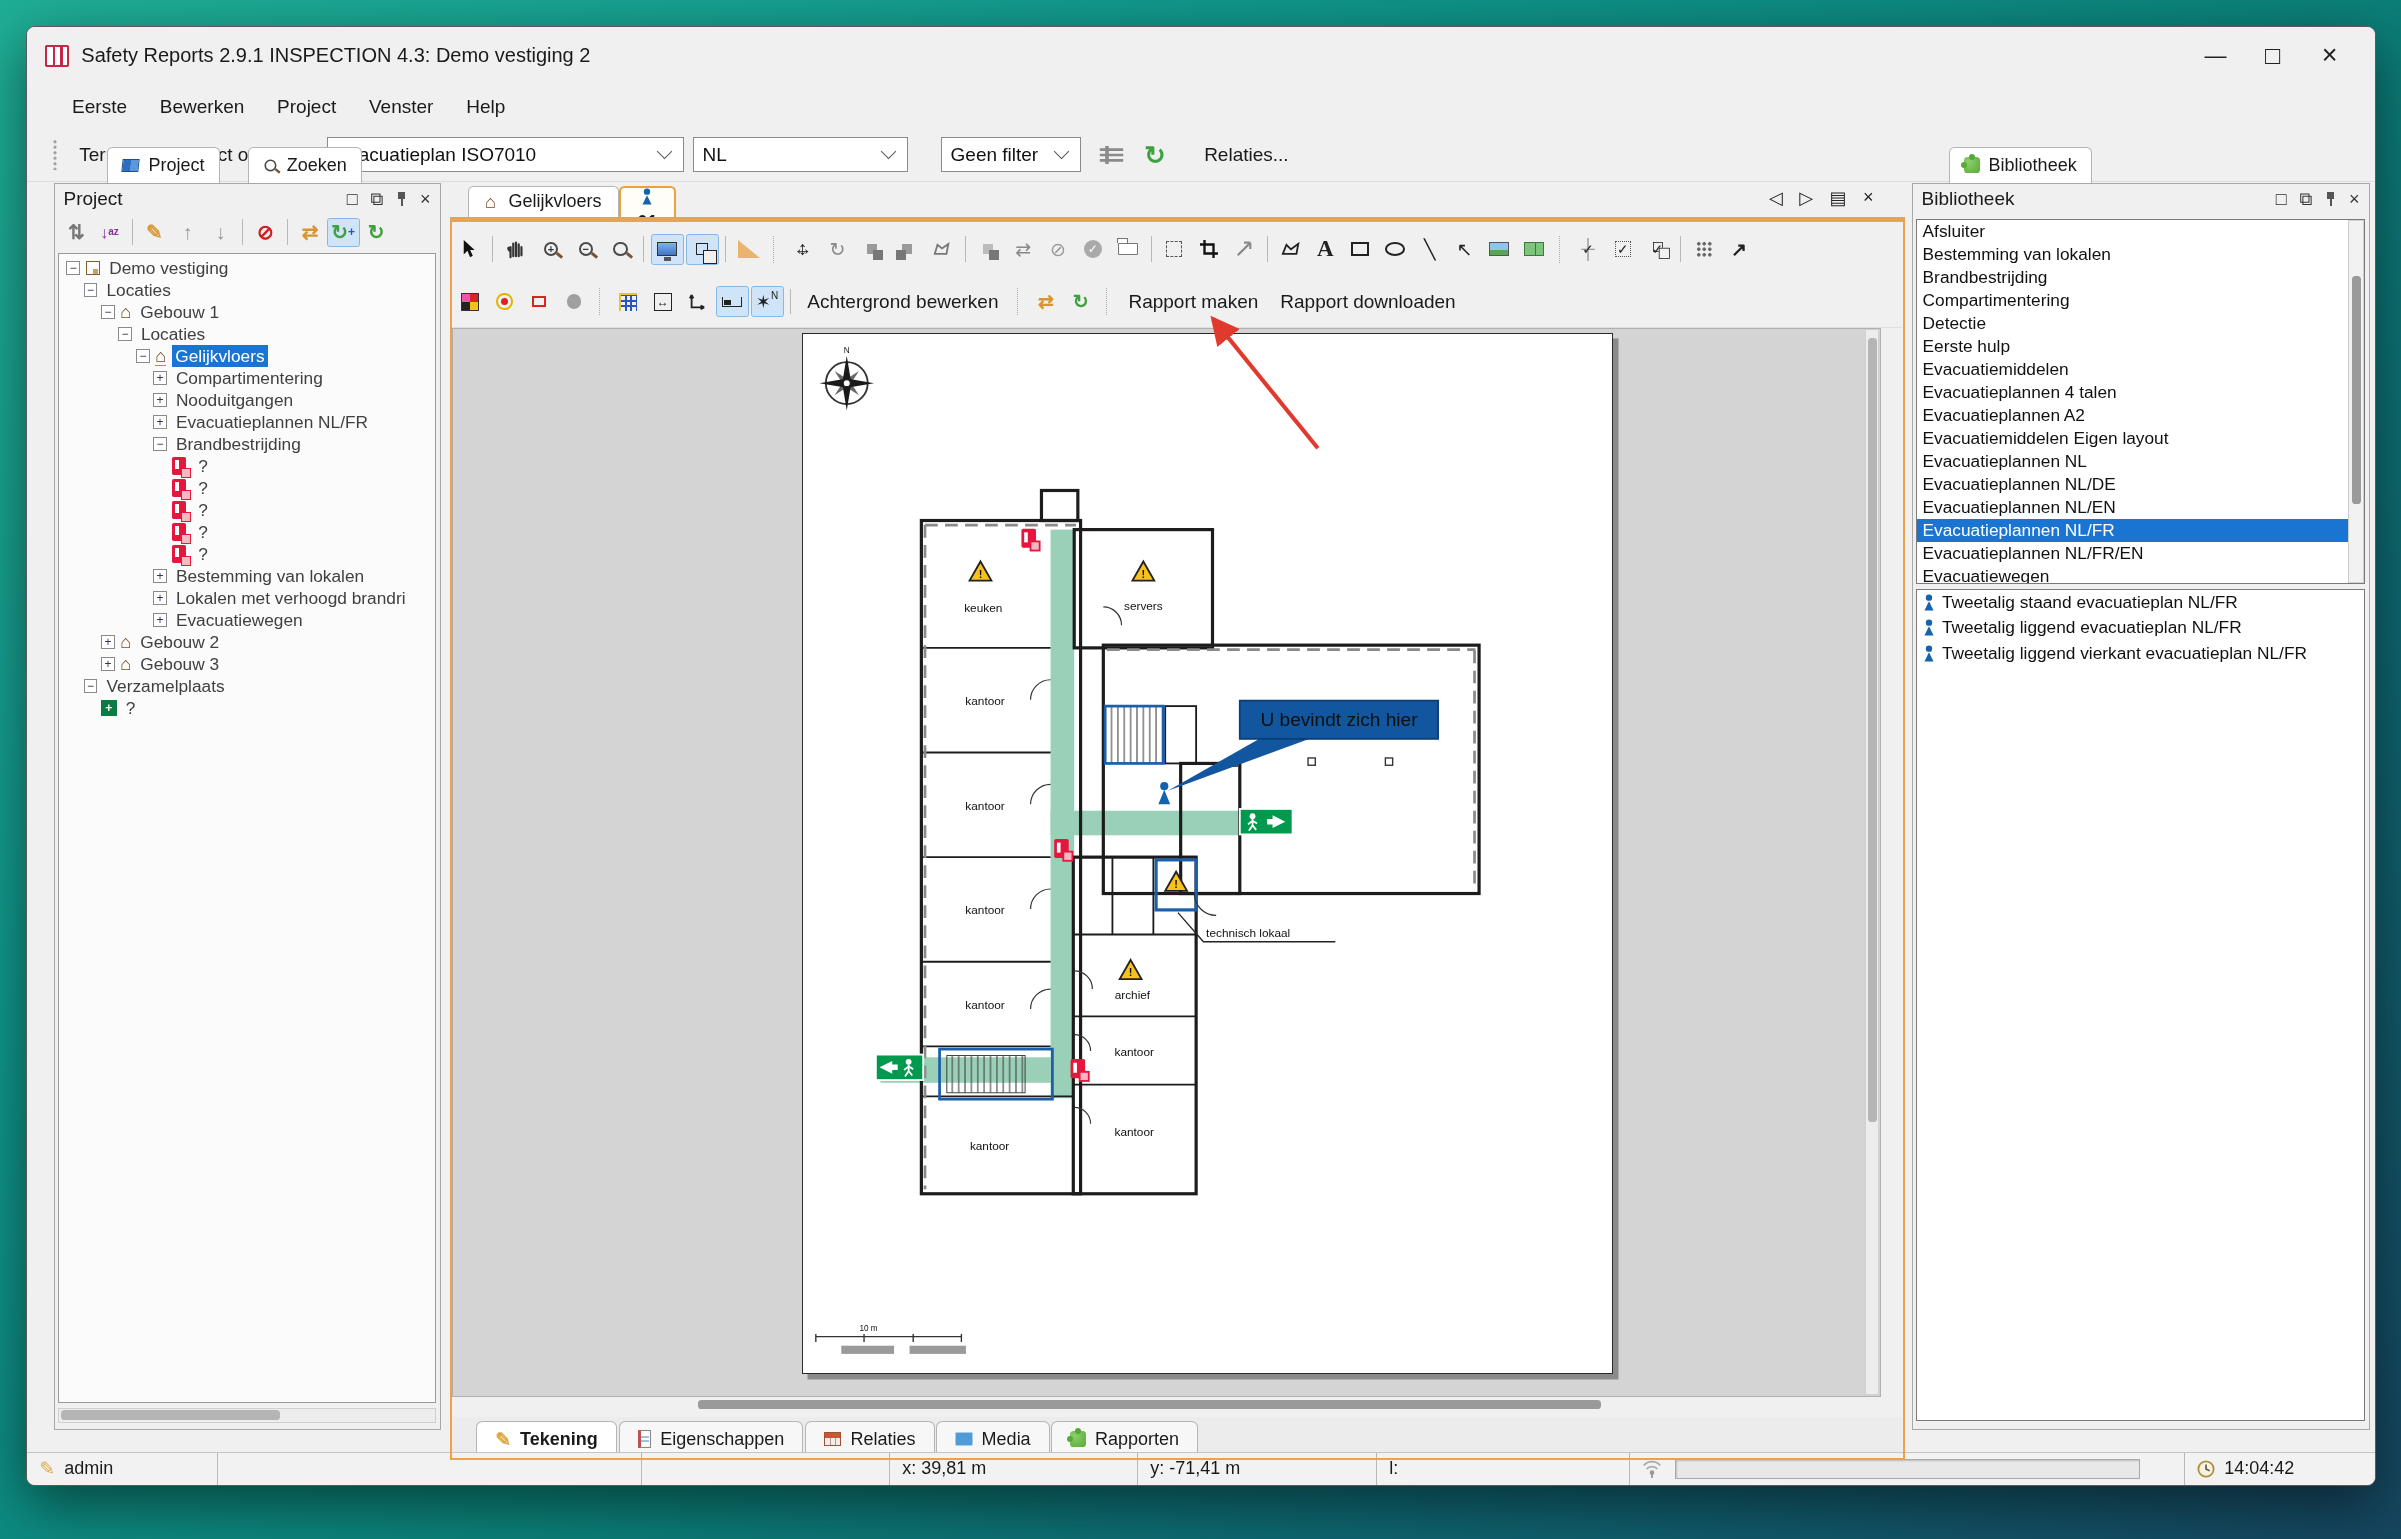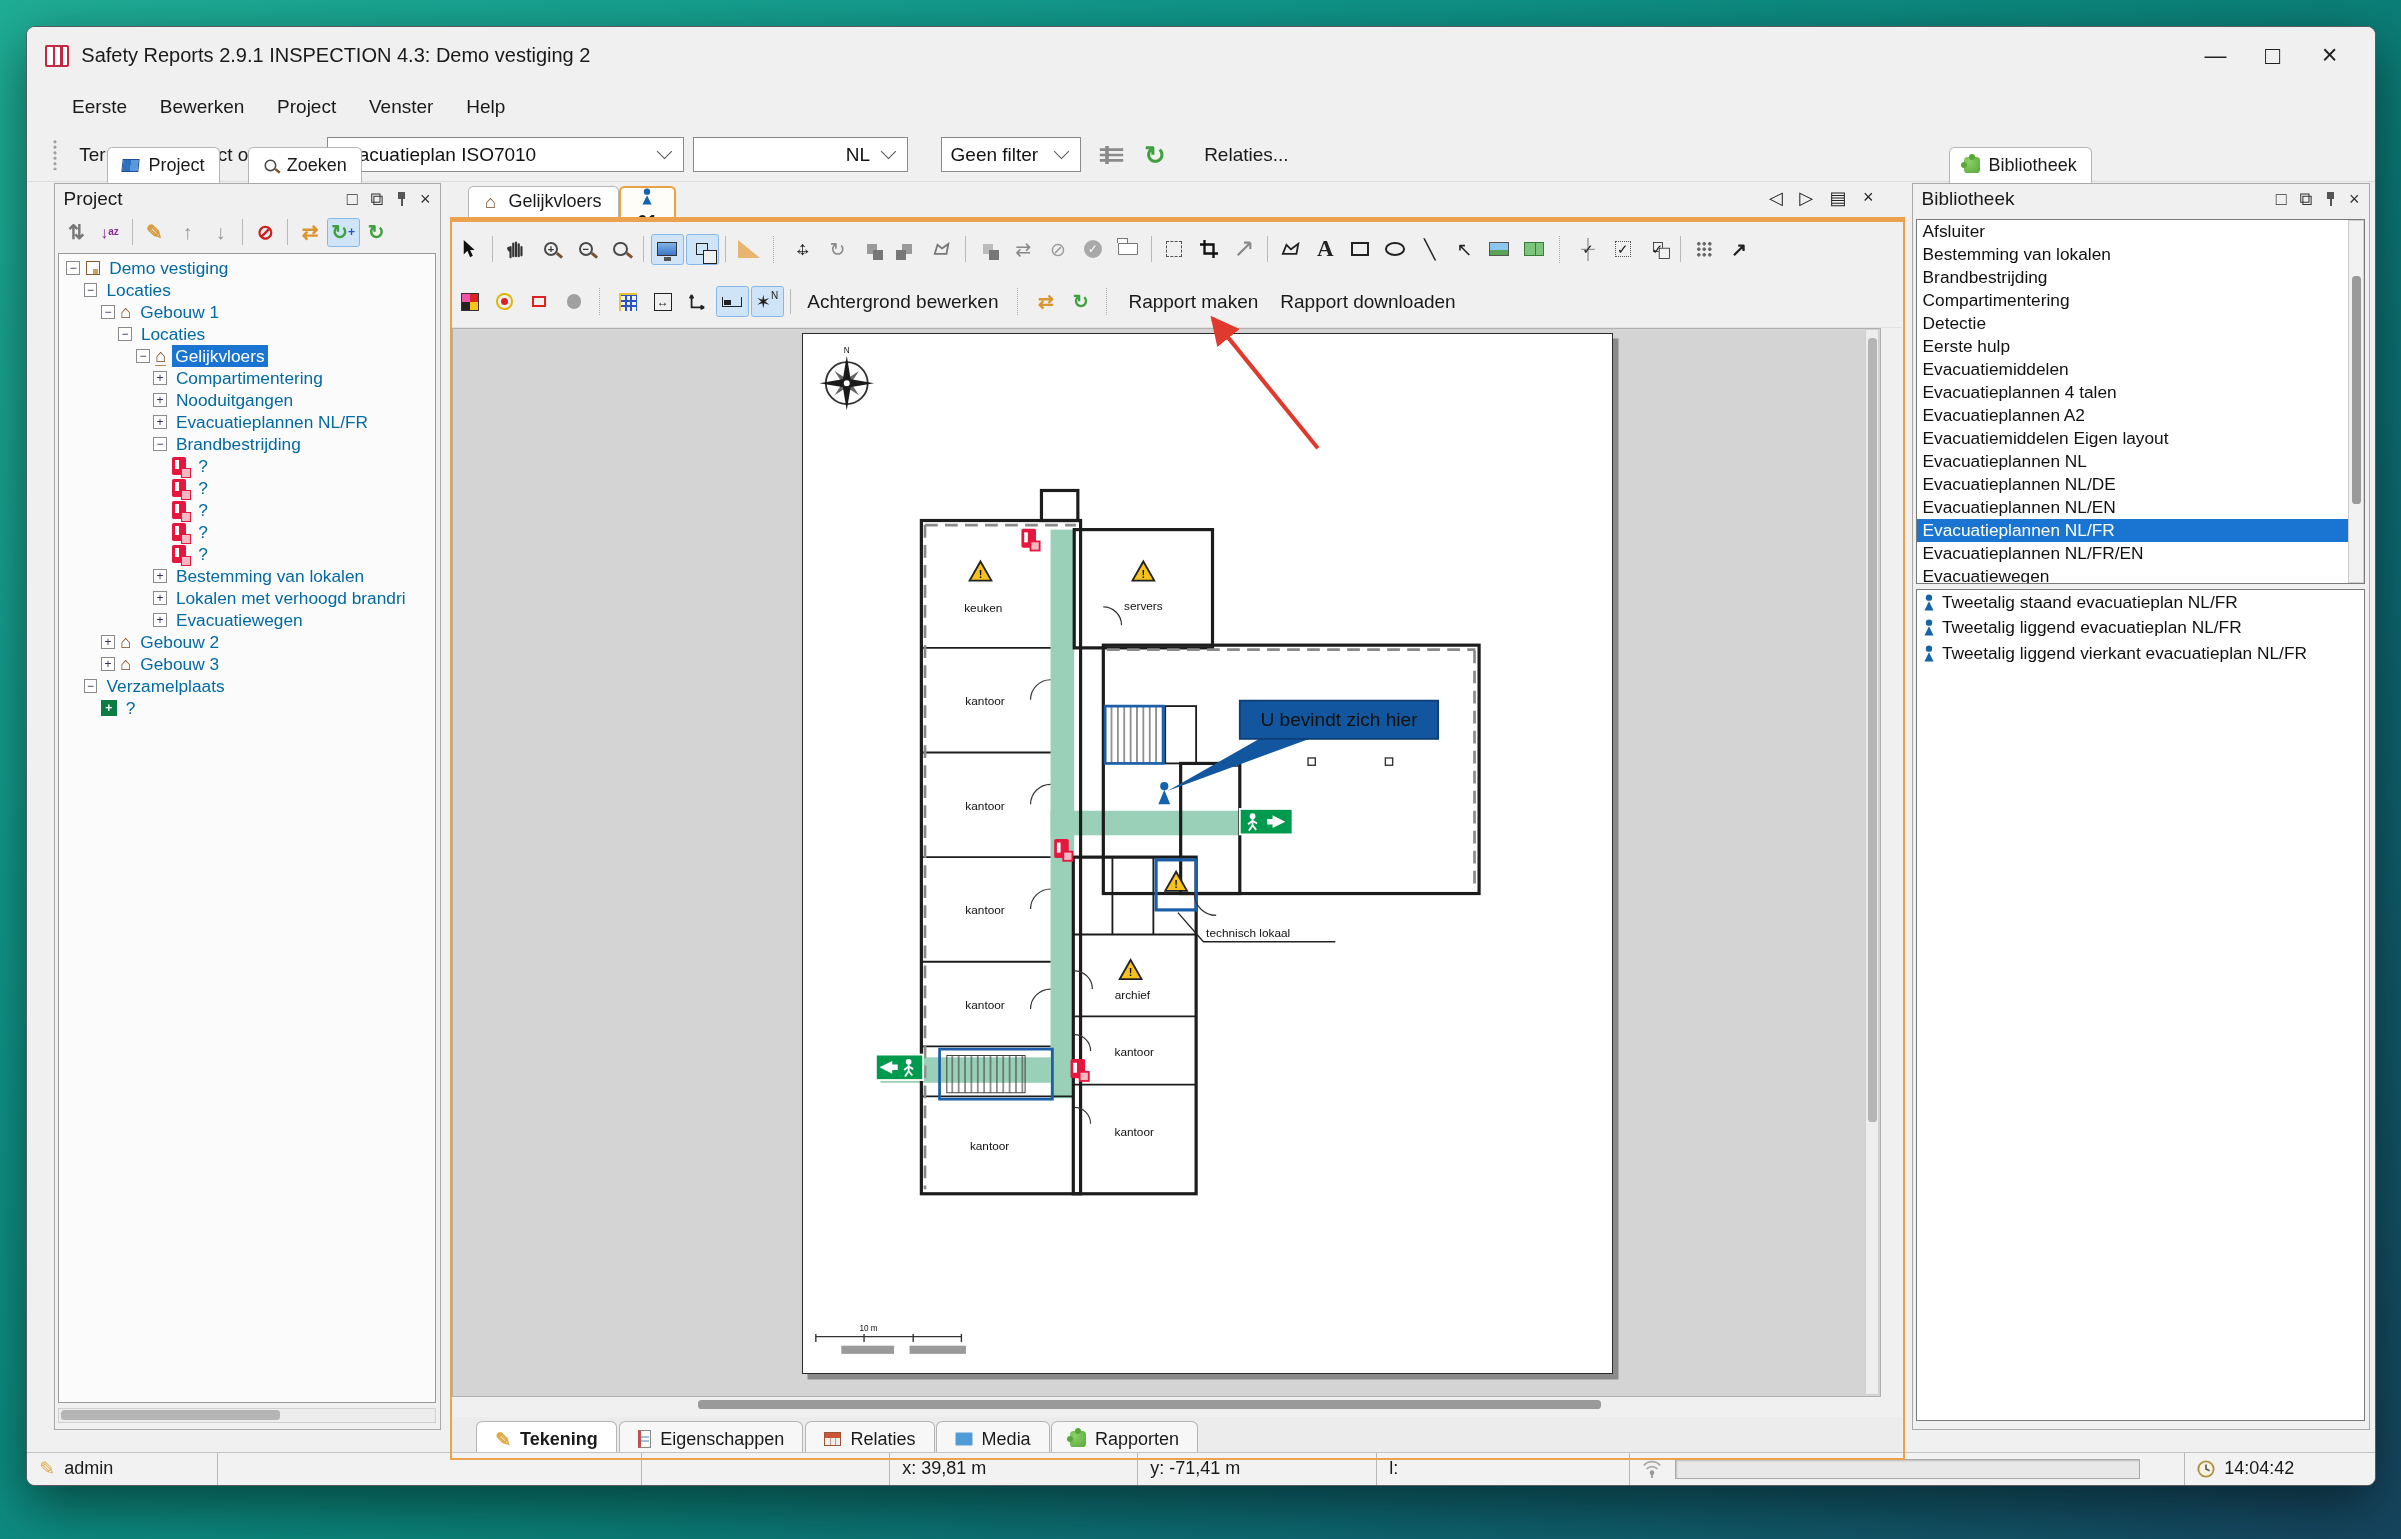--- a/index.html
+++ b/index.html
@@ -57,21 +57,21 @@
   .pt{width:33px;height:29px;display:flex;align-items:center;justify-content:center;font-size:20px;font-weight:bold;}
   .sep{width:0.9px;height:25.5px;background:#b8b8b8;margin:0 5.5px;}
   .active-tool{background:#cfe4f7;border:0.9px solid #86b7e6;border-radius:2.7px;}
 
   
   .tree{position:absolute;left:3.6px;right:3.6px;top:69px;bottom:25.5px;background:#fbfbfb;
         border:0.9px solid #9a9a9a;overflow:hidden;padding-top:3.6px;}
   .trow{height:22px;display:flex;align-items:center;white-space:nowrap;}
   .texp{width:13.7px;height:13.7px;border:0.9px solid #8a8a8a;background:#fff;color:#335;display:inline-flex;
         align-items:center;justify-content:center;font-size:12px;line-height:1;margin-right:5.5px;flex:none;}
-  .tlabel{font-size:17.3px;color:#0369a1;padding:0.9px 3.6px;}
+  .tlabel{font-size:17.3px;color:#404040;padding:0.9px 3.6px;}
   .tlabel.sel{background:#1a75d2;color:#fff;}
   .house-ico{font-size:18px;color:#7a4a20;font-weight:bold;margin-right:5.5px;line-height:1;}
   .proj-ico{width:14.6px;height:14.6px;border:1.8px solid #8a5a2a;background:#fff;position:relative;margin-right:5.5px;flex:none;}
   .proj-ico::after{content:"";position:absolute;right:0.9px;bottom:0.9px;width:5.5px;height:4.6px;background:#c9a06a;}
   .ext-ico{width:13.7px;height:17.3px;background:#e5173f;border-radius:1.8px;position:relative;margin:0 9px 0 1.8px;flex:none;}
   .ext-ico::before{content:"";position:absolute;left:3.6px;top:2.7px;width:3.6px;height:9px;background:#fff;}
   .ext-ico::after{content:"";position:absolute;right:-5.5px;bottom:-3.6px;width:8.2px;height:8.2px;background:#f6b8c1;border:1.8px solid #e5173f;}
   .asm-ico{width:15.5px;height:15.5px;background:#0b7b44;color:#fff;font-size:12px;font-weight:bold;
            display:inline-flex;align-items:center;justify-content:center;margin-right:5.5px;flex:none;}
 
@@ -193,21 +193,21 @@
       <span class="menu-item">Help</span>
     </div>
 
   <div class="main-toolbar">
     <span class="grip"></span>
     <span class="tb-label">Terug naar project overzicht</span>
     <div class="combo" style="width:357px;">
       <span>Evacuatieplan ISO7010</span>
         <span class="chev"></span>
     </div>
-    <div class="combo" style="width:215px;justify-content:flex-end;">
+    <div class="combo" style="width:215px;">
       <span>NL</span>
         <span class="chev"></span>
     </div>
     <div class="combo" style="width:140px;margin-left:24px;">
       <span>Geen filter</span>
         <span class="chev"></span>
     </div>
     <span class="ico-btn">
       <svg width="27" height="20" viewBox="0 0 30 22">
           <g stroke="#8a8a8a" stroke-width="3">

